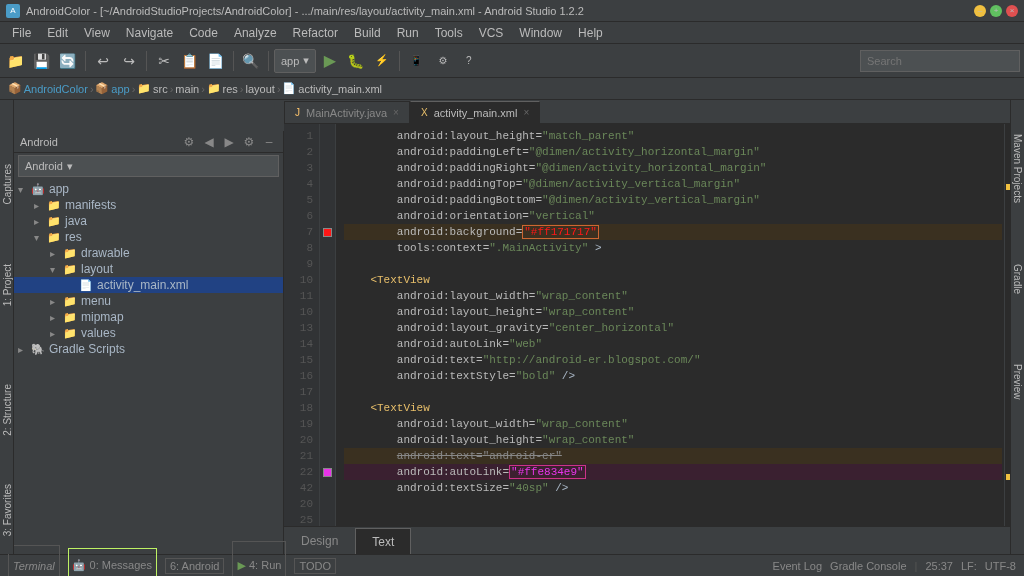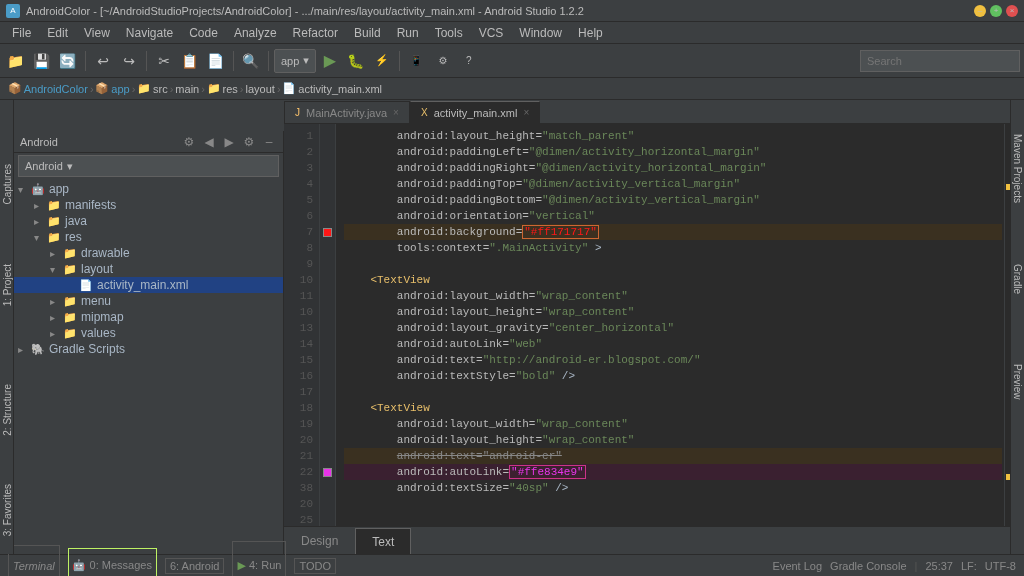--- a/index.html
+++ b/index.html
@@ -300,21 +300,21 @@
           <div>13</div>
           <div>14</div>
           <div>15</div>
         <div>16</div>
           <div>17</div>
           <div>18</div>
           <div>19</div>
           <div>20</div>
         <div>21</div>
           <div>22</div>
-          <div>38</div>
+          <div>42</div>
           <div>20</div>
           <div>25</div>
       </div>
 
       <div style="width:16px; background:#313335; padding-top:4px; font-size:10px; line-height:16px; text-align:center; color:#888; border-right:1px solid #3c3f41; flex-shrink:0;">
         <div style="height:16px;"></div>
         <div style="height:16px;"></div>
         <div style="height:16px;"></div>
         <div style="height:16px;"></div>
         <div style="height:16px;"></div>

